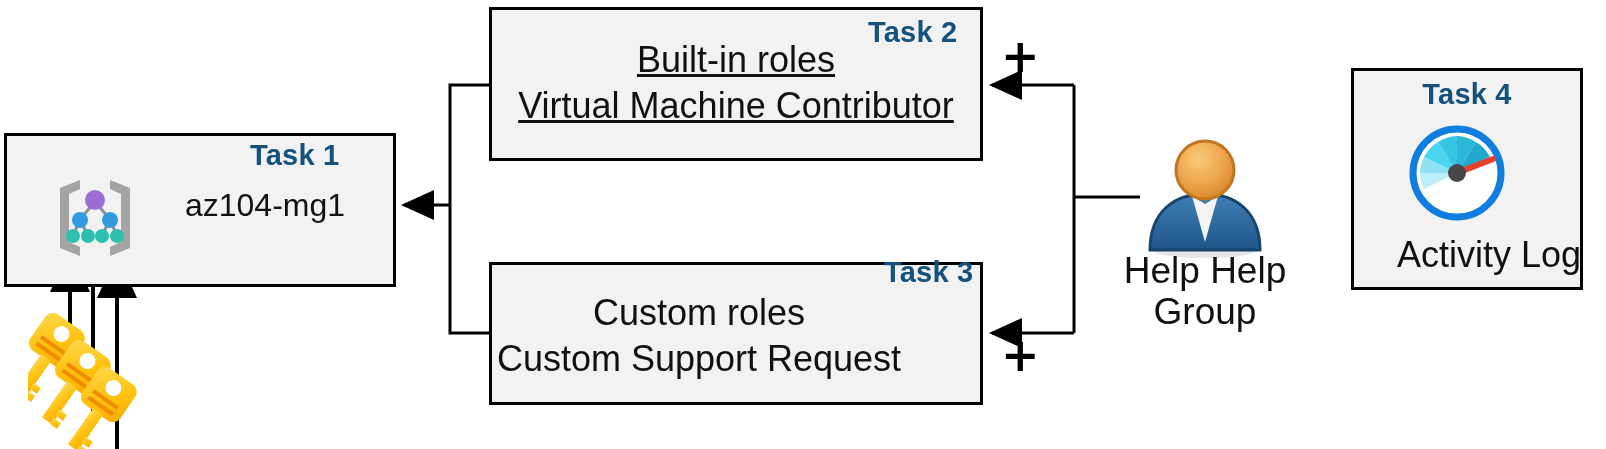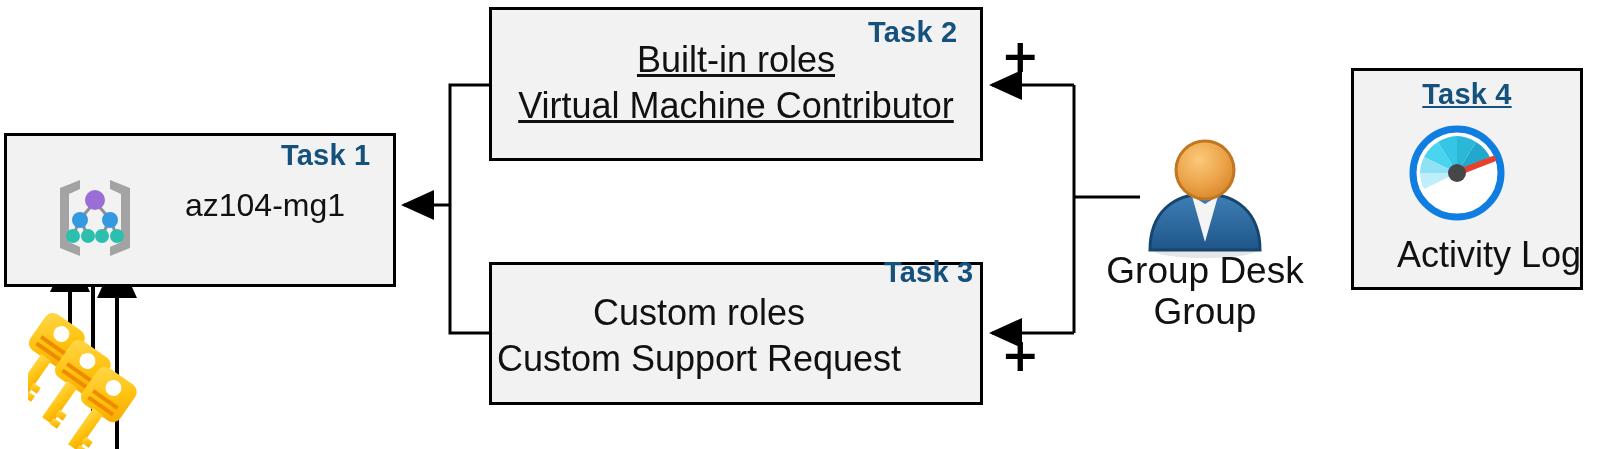--- a/index.html
+++ b/index.html
@@ -80,21 +80,21 @@
       <rect x="28" y="70" width="9" height="7" fill="url(#kg)"></rect>
       <rect x="28" y="80" width="9" height="7" fill="url(#kg)"></rect>
       <circle cx="23" cy="14" r="8" fill="#fff"></circle>
       <rect x="8" y="26" width="30" height="4" fill="#f08a00"></rect>
       <rect x="8" y="34" width="30" height="4" fill="#f08a00"></rect>
     </g>
   </svg>
 
   <div class="box" style="left:4px;top:133px;width:392px;height:154px;">
   </div>
-  <div class="task-label" style="left:281px;top:139px;text-align:center;">Task 1</div>
+  <div class="task-label" style="left:250px;top:139px;text-align:center;">Task 1</div>
 
   <svg style="position:absolute;left:50px;top:174px;width:90px;height:88px;" viewBox="0 0 90 88">
     <path d="M30,6 L10,14 L10,74 L30,82 L30,73 L19,68 L19,20 L30,15 Z" fill="#a3a3a3"></path>
     <path d="M60,6 L80,14 L80,74 L60,82 L60,73 L71,68 L71,20 L60,15 Z" fill="#a3a3a3"></path>
     <line x1="45" y1="28" x2="30" y2="45" stroke="#8f8f8f" stroke-width="3"></line>
     <line x1="45" y1="28" x2="60" y2="45" stroke="#8f8f8f" stroke-width="3"></line>
     <line x1="30" y1="45" x2="24" y2="60" stroke="#8f8f8f" stroke-width="3"></line>
     <line x1="30" y1="45" x2="37" y2="60" stroke="#8f8f8f" stroke-width="3"></line>
     <line x1="60" y1="45" x2="53" y2="60" stroke="#8f8f8f" stroke-width="3"></line>
     <line x1="60" y1="45" x2="66" y2="60" stroke="#8f8f8f" stroke-width="3"></line>
@@ -141,27 +141,27 @@
         <stop offset="0%" stop-color="#3f7fb6"></stop>
         <stop offset="100%" stop-color="#1f5689"></stop>
       </linearGradient>
     </defs>
     <ellipse cx="75" cy="112" rx="52" ry="8" fill="#000" opacity="0.10"></ellipse>
     <path d="M20,112 C20,74 44,56 75,56 C106,56 130,74 130,112 Z" fill="url(#bodyg)" stroke="#16456e" stroke-width="3"></path>
     <path d="M62,58 L75,104 L88,58 L75,66 Z" fill="#f4f4f4"></path>
     <circle cx="75" cy="32" r="29" fill="url(#headg)" stroke="#c2761f" stroke-width="3"></circle>
   </svg>
   <div class="person-caption" style="left:1080px;top:250px;width:250px;">
-    <div>Group Desk</div>
+    <div>Help Help</div>
     <div>Group</div>
   </div>
 
   <div class="box" style="left:1351px;top:68px;width:232px;height:222px;">
   </div>
-  <div class="task-label" style="left:1351px;top:78px;width:232px;text-align:center;text-decoration:underline;">Task 4</div>
+  <div class="task-label" style="left:1351px;top:78px;width:232px;text-align:center;">Task 4</div>
 
   <svg class="gauge" style="left:1398px;top:123px;width:118px;height:100px;" viewBox="0 0 118 100">
     <circle cx="59" cy="50" r="44" fill="#ffffff" stroke="#0f7ee0" stroke-width="7"></circle>
     <path d="M59,50 L26,34 A37,37 0 0,1 40,19 Z" fill="#49d4f0"></path>
     <path d="M59,50 L40,19 A37,37 0 0,1 59,13 Z" fill="#35c6e6"></path>
     <path d="M59,50 L59,13 A37,37 0 0,1 78,19 Z" fill="#2bb8d8"></path>
     <path d="M59,50 L78,19 A37,37 0 0,1 92,34 Z" fill="#21a8cc"></path>
     <path d="M59,50 L22,50 A37,37 0 0,1 26,34 Z" fill="#8fe2f5"></path>
     <path d="M59,50 L22,50 A37,37 0 0,0 26,66 Z" fill="#bfeefb"></path>
     <line x1="59" y1="50" x2="95" y2="36" stroke="#e8402a" stroke-width="6" stroke-linecap="round"></line>

